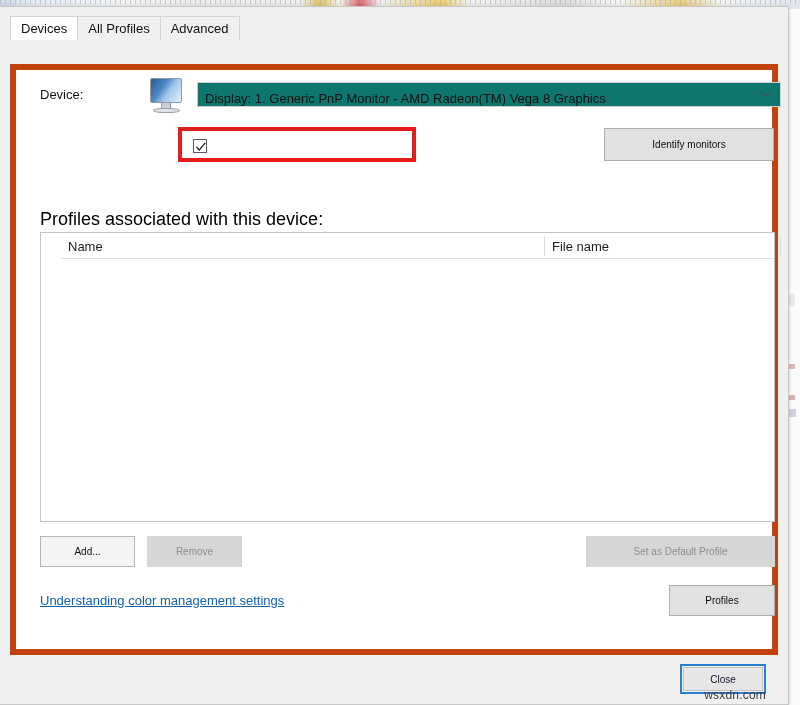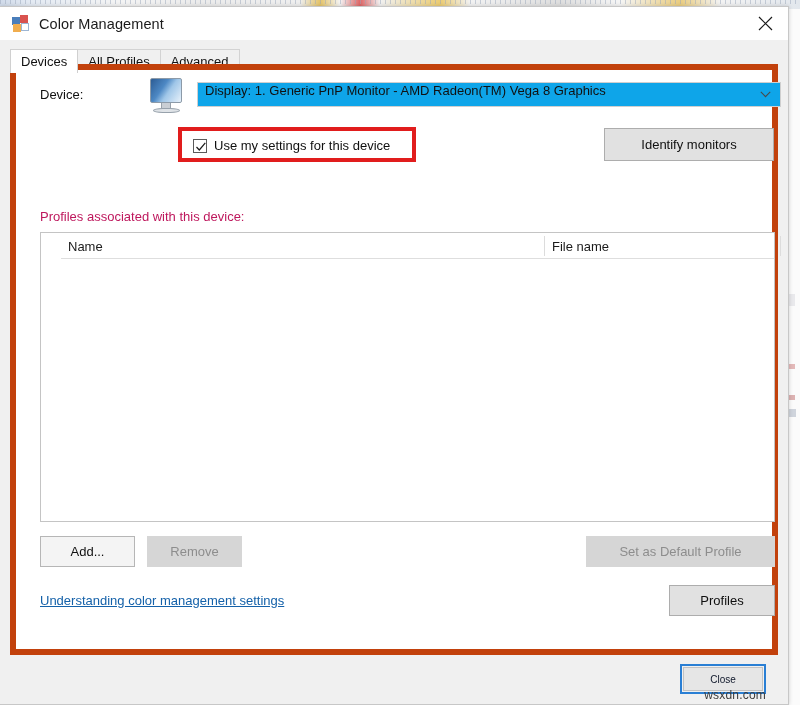--- a/index.html
+++ b/index.html
@@ -149,23 +149,23 @@
   .mon-base {
     position: absolute; left: 6px; top: 30px;
     width: 27px; height: 5px;
     background: #dfe3e7; border: 1px solid #97a1ab;
     border-radius: 50%/70%;
   }
   .combo {
     position: absolute;
     left: 181px; top: 12px;
     width: 584px; height: 25px;
-    background: #0ea5e9;
+    background: #0f766e;
     border: 1px solid #cfcfcf;
-    display: flex; align-items: flex-start;
+    display: flex; align-items: flex-end;
   }
   .combo-text {
     font-size: 13px; color: #111;
     padding-left: 7px;
     white-space: nowrap; overflow: hidden;
   }
   .combo-arrow {
     position: absolute; right: 9px; top: 0; bottom: 0;
     display: flex; align-items: center;
   }
@@ -198,21 +198,21 @@
   }
   .btn-identify {
     position: absolute;
     left: 588px; top: 58px;
     width: 170px; height: 33px;
   }
 
   
   .lbl-profiles {
     position: absolute; left: 24px; top: 139px;
-    font-size: 13px; color: #be185d;
+    font-size: 18px; color: #000000;
   }
   .listbox {
     position: absolute;
     left: 24px; top: 162px;
     width: 735px; height: 290px;
     background: #ffffff;
     border: 1px solid #c4c4c4;
     padding-left: 20px;
   }
   .lv-header {
@@ -247,21 +247,21 @@
     color: #1461a9;
     text-decoration: underline;
     cursor: pointer;
   }
   .btn-profiles { position:absolute; left:653px; top:515px; width:106px; height:31px; }
 
   
   .wbtn {
     background: #e1e1e1;
     border: 1px solid #adadad;
-    font-size: 13px;
+    font-size: 10px;
     color: #101010;
     display: flex; align-items: center; justify-content: center;
     font-family: "Liberation Sans", sans-serif;
     cursor: default;
     white-space: nowrap;
   }
   .wbtn.light { background:#f4f4f4; border-color:#b6b6b6; }
   .wbtn.disabled { background:#d6d6d6; border-color:#d6d6d6; color:#8d8d8d; }
 
   
@@ -305,34 +305,20 @@
   <div class="bg-right">
     <div class="fleck" style="left:4px;  top:285px; width:9px; height:12px;"></div>
     <div class="fleck" style="left:3px;  top:355px; width:10px;height:5px; background:#e3b9b9;"></div>
     <div class="fleck" style="left:3px;  top:386px; width:10px;height:5px; background:#dcb2b2;"></div>
     <div class="fleck" style="left:3px;  top:400px; width:11px;height:8px; background:#cfd4dc;"></div>
   </div>
 </div>
 
 <div id="dialog">
 
-  <div class="titlebar">
-    <span class="title-icon">
-      <i class="ti-a"></i>
-        <i class="ti-b"></i>
-        <i class="ti-c"></i>
-        <i class="ti-d"></i>
-    </span>
-    <span class="title-text">Color Management</span>
-    <span class="close-x">
-      <svg width="15" height="15" viewBox="0 0 15 15" aria-hidden="true">
-        <path d="M1 1 L14 14 M14 1 L1 14" stroke="#1b1b1b" stroke-width="1.2" fill="none"></path>
-      </svg>
-    </span>
-  </div>
 
   <div class="tabstrip">
     <div class="tab active">
         <span>Devices</span>
       </div>
     <div class="tab">
         <span>All Profiles</span>
       </div>
     <div class="tab">
         <span>Advanced</span>
@@ -361,21 +347,20 @@
     </div>
 
     <div class="redbox"></div>
 
     <div class="checkrow">
       <span class="cbox">
         <svg width="12" height="12" viewBox="0 0 12 12" aria-hidden="true">
           <path d="M1.5 6 L4.3 9 L10.3 1.8" stroke="#1b1b1b" stroke-width="1.2" fill="none"></path>
         </svg>
       </span>
-      <span class="cb-label">Use my settings for this device</span>
     </div>
 
     <div class="wbtn btn-identify">
       <span>Identify monitors</span>
     </div>
 
     <span class="lbl-profiles">Profiles associated with this device:</span>
 
     <div class="listbox">
       <div class="lv-header">

